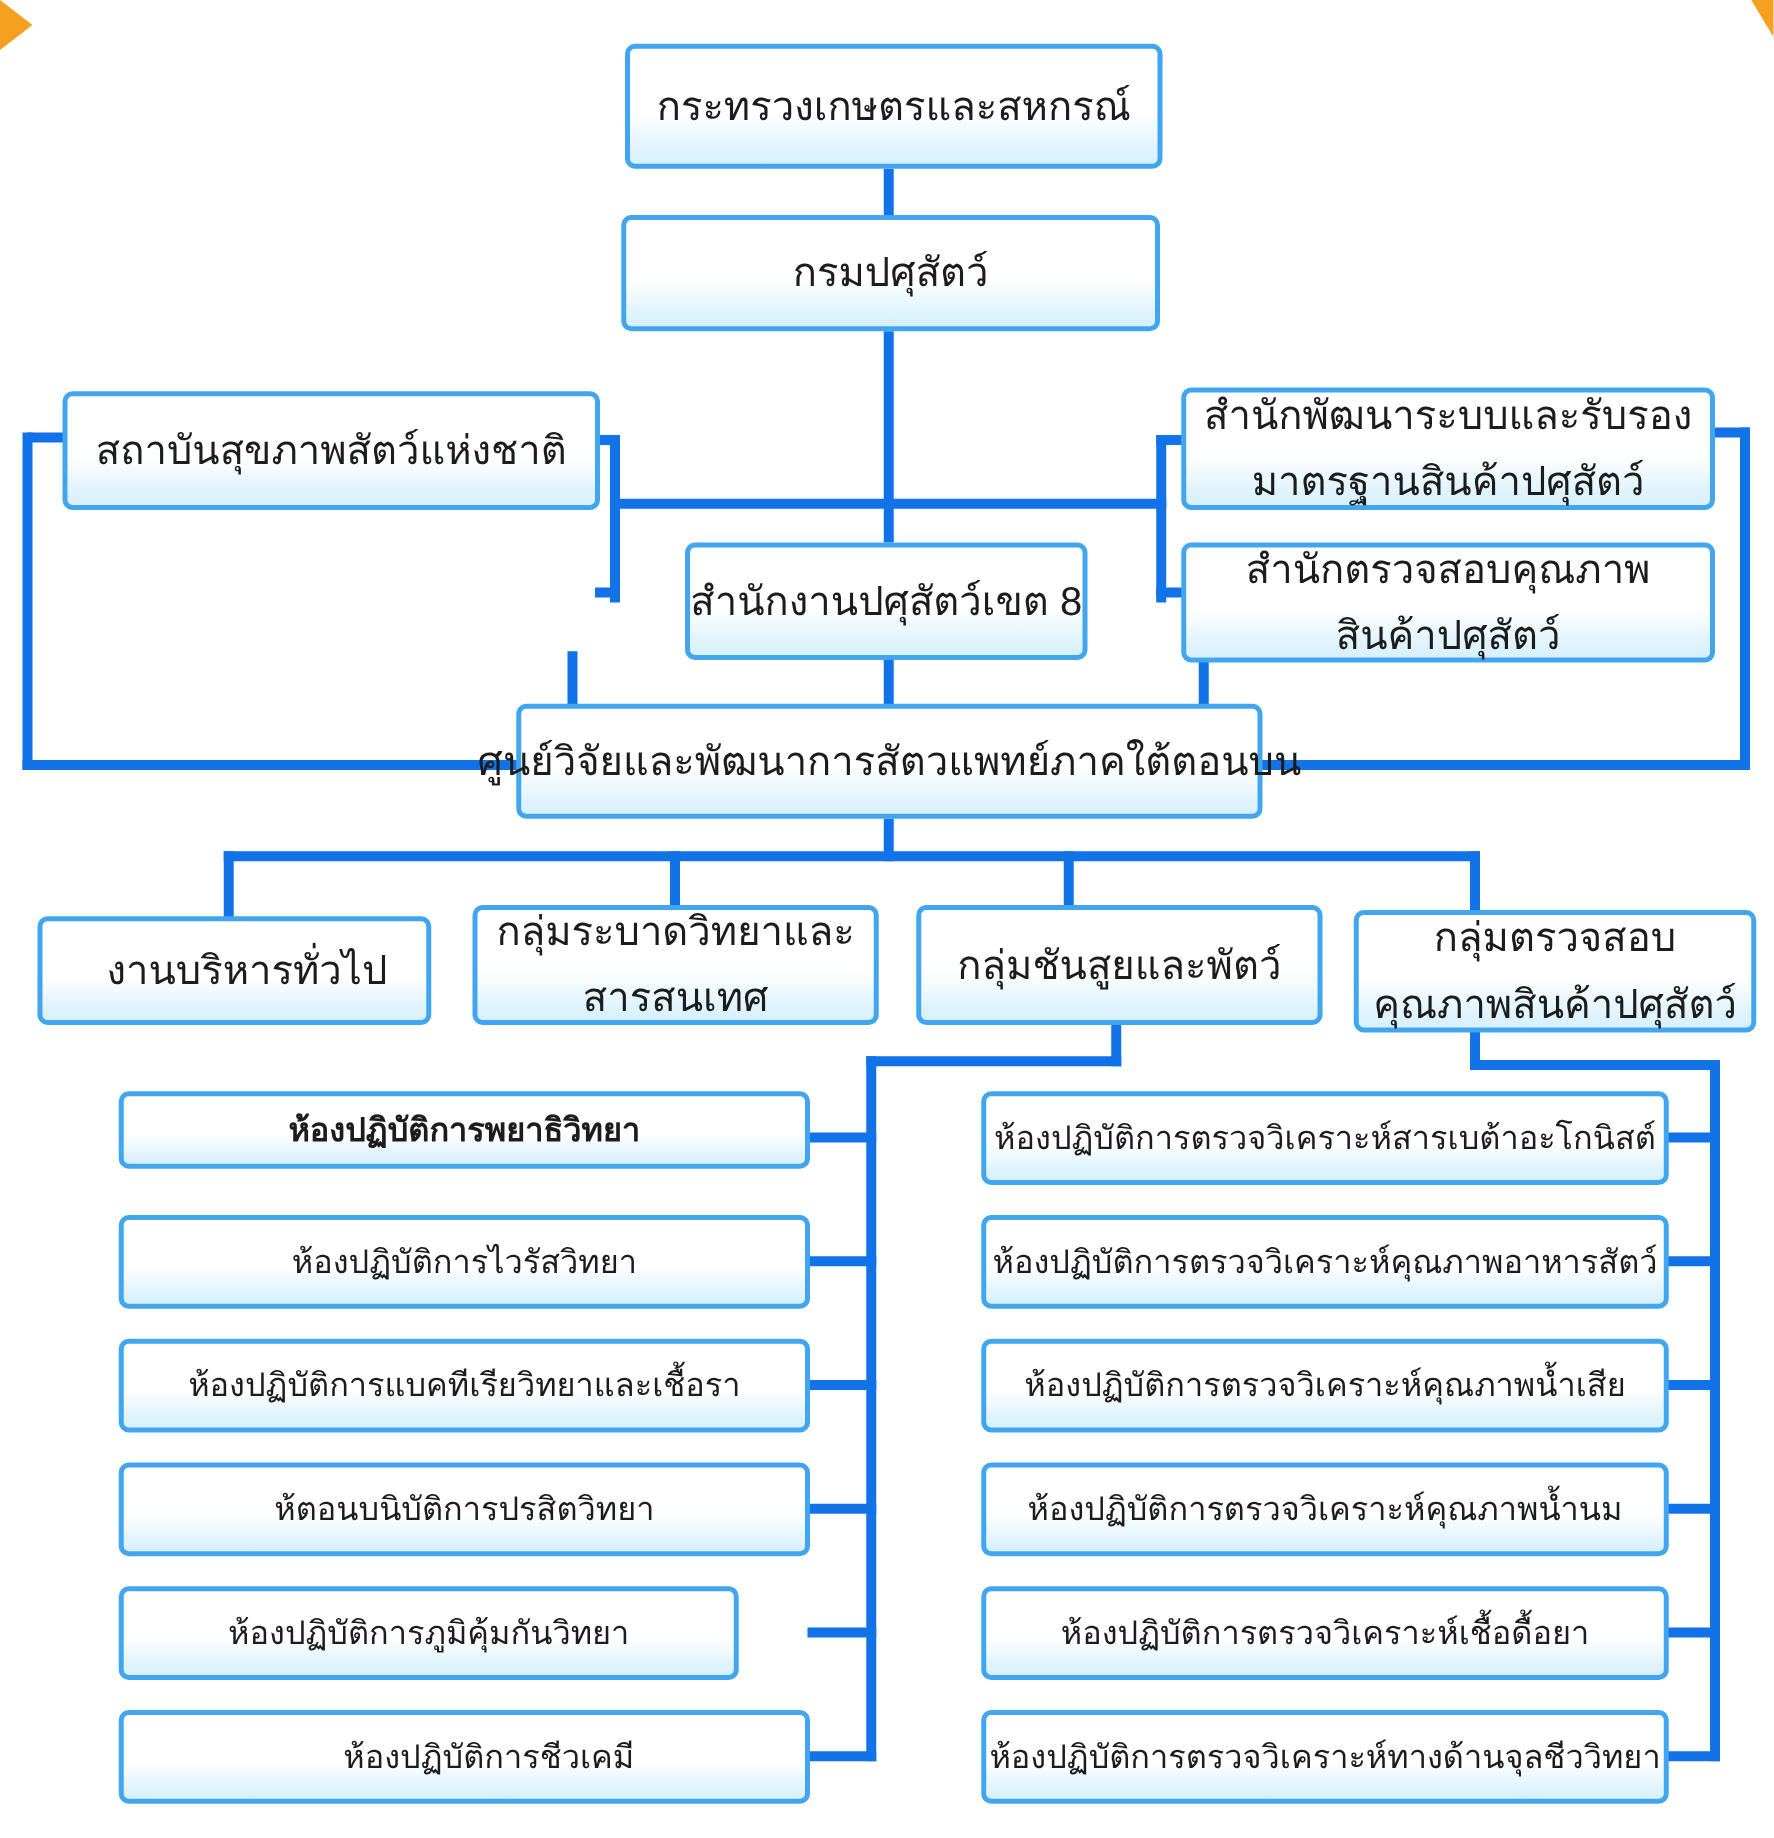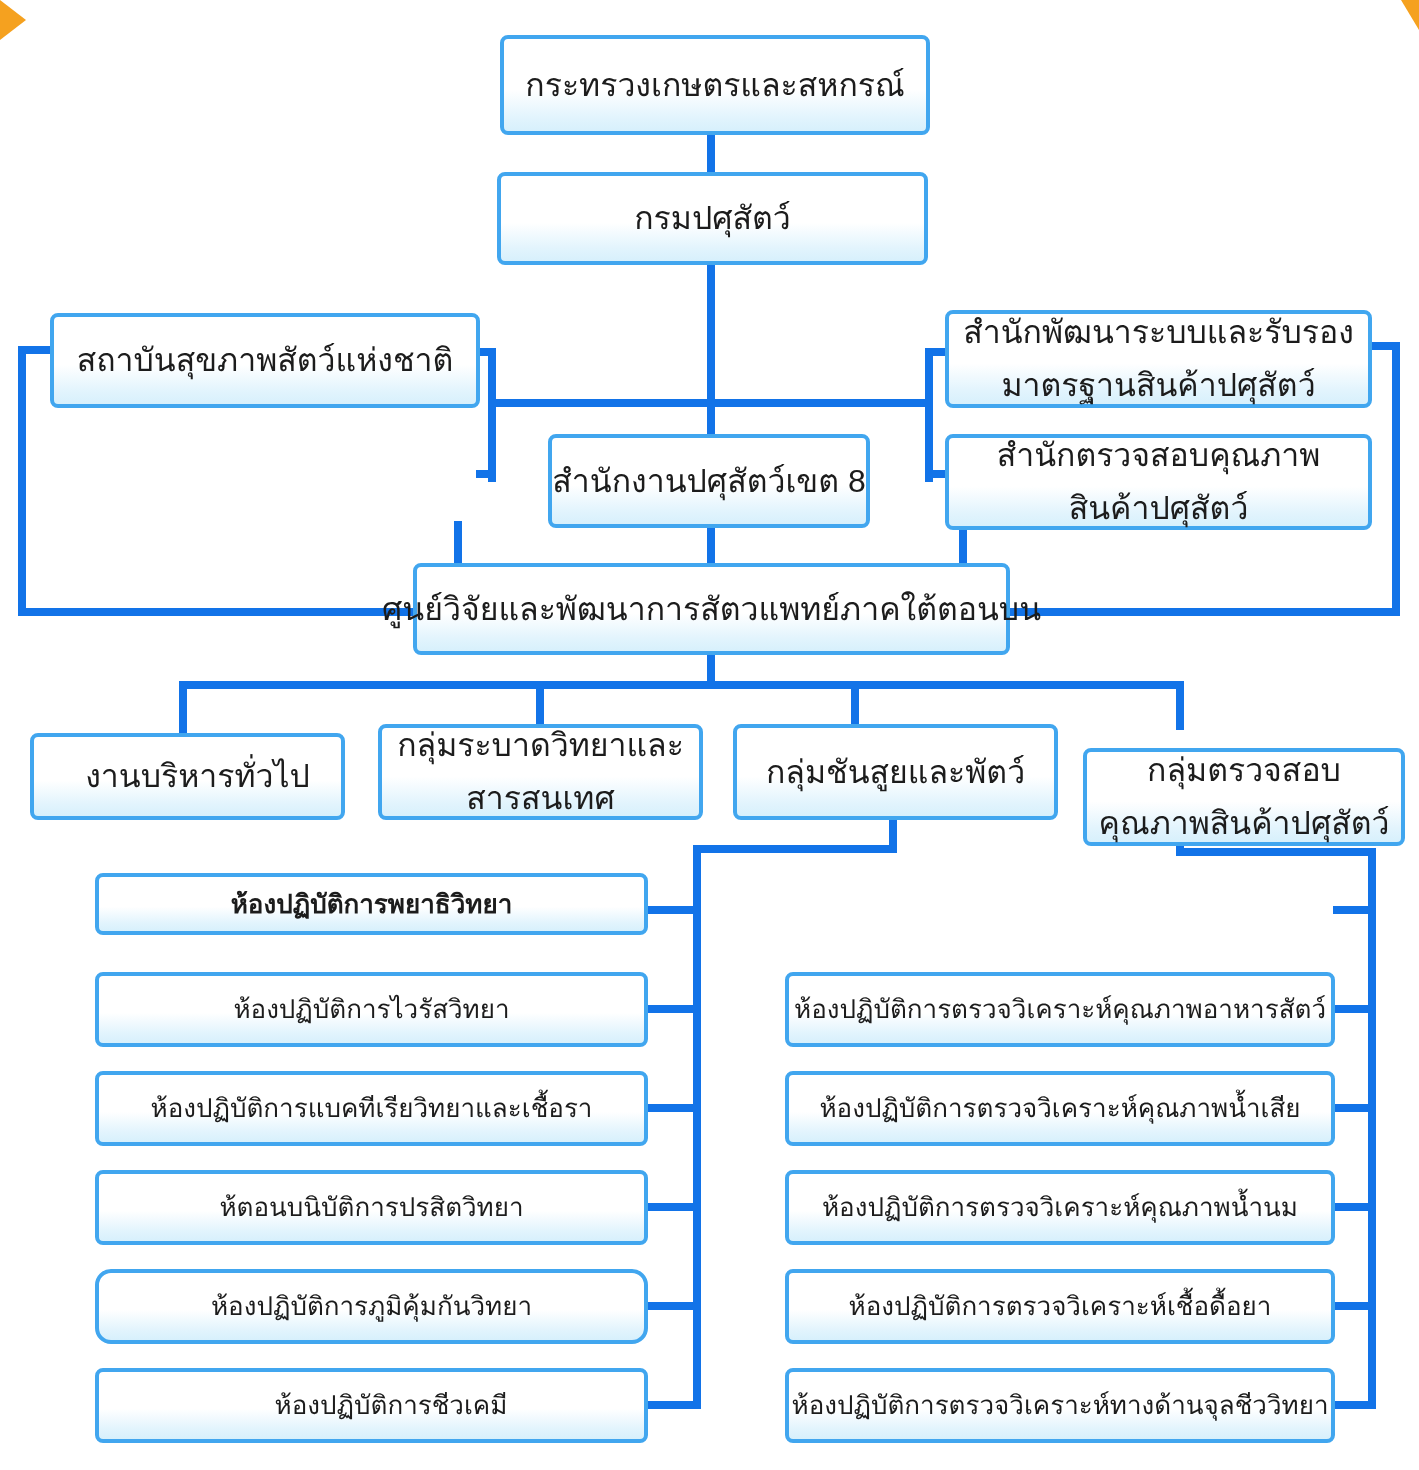--- a/index.html
+++ b/index.html
@@ -97,29 +97,30 @@
   <div class="box" style="left:945px;top:310px;width:427px;height:98px;">สำนักพัฒนาระบบและรับรอง​มาตรฐานสินค้าปศุสัตว์</div>
   <div class="box" style="left:945px;top:434px;width:427px;height:96px;">สำนักตรวจสอบคุณภาพสินค้า​ปศุสัตว์</div>
 
   <div class="box one-line" style="left:548px;top:434px;width:322px;height:94px;">สำนักงานปศุสัตว์เขต 8</div>
 
   <div class="box one-line" style="left:413px;top:563px;width:597px;height:92px;">ศูนย์วิจัยและพัฒนาการสัตวแพทย์ภาคใต้ตอนบน</div>
 
   <div class="box one-line" style="left:30px;top:733px;width:315px;height:87px;padding-left:28px;">งานบริหารทั่วไป</div>
   <div class="box" style="left:378px;top:724px;width:325px;height:96px;">กลุ่มระบาดวิทยาและ​สารสนเทศ</div>
   <div class="box one-line" style="left:733px;top:724px;width:325px;height:96px;">กลุ่มชันสูยและพัตว์</div>
-  <div class="box" style="left:1083px;top:728px;width:322px;height:98px;margin-top:20px;">กลุ่มตรวจสอบคุณภาพสินค้า​ปศุสัตว์</div>
+  <div class="box" style="left:1083px;top:728px;width:322px;height:98px;">กลุ่มตรวจสอบคุณภาพสินค้า​ปศุสัตว์</div>
 
   <div class="box one-line lab" style="left:95px;top:873px;width:553px;height:62px;font-weight:bold;">ห้องปฏิบัติการพยาธิวิทยา</div>
   <div class="box one-line lab" style="left:95px;top:972px;width:553px;height:75px;">ห้องปฏิบัติการไวรัสวิทยา</div>
   <div class="box one-line lab" style="left:95px;top:1071px;width:553px;height:75px;">ห้องปฏิบัติการแบคทีเรียวิทยาและเชื้อรา</div>
   <div class="box one-line lab" style="left:95px;top:1170px;width:553px;height:75px;">ห้ตอนบนิบัติการปรสิตวิทยา</div>
-  <div class="box one-line lab" style="left:95px;top:1269px;width:553px;height:75px;border-radius:16px;">ห้องปฏิบัติการภูมิคุ้มกันวิทยา</div>
+  <div class="box one-line lab" style="left:95px;top:1269px;width:496px;height:75px;">ห้องปฏิบัติการภูมิคุ้มกันวิทยา</div>
   <div class="box one-line lab" style="left:95px;top:1368px;width:553px;height:75px;padding-left:47px;">ห้องปฏิบัติการชีวเคมี</div>
 
+  <div class="box one-line lab" style="left:785px;top:873px;width:550px;height:75px;">ห้องปฏิบัติการตรวจวิเคราะห์สารเบต้าอะโกนิสต์</div>
   <div class="box one-line lab" style="left:785px;top:972px;width:550px;height:75px;">ห้องปฏิบัติการตรวจวิเคราะห์คุณภาพอาหารสัตว์</div>
   <div class="box one-line lab" style="left:785px;top:1071px;width:550px;height:75px;">ห้องปฏิบัติการตรวจวิเคราะห์คุณภาพน้ำเสีย</div>
   <div class="box one-line lab" style="left:785px;top:1170px;width:550px;height:75px;">ห้องปฏิบัติการตรวจวิเคราะห์คุณภาพน้ำนม</div>
   <div class="box one-line lab" style="left:785px;top:1269px;width:550px;height:75px;">ห้องปฏิบัติการตรวจวิเคราะห์เชื้อดื้อยา</div>
   <div class="box one-line lab" style="left:785px;top:1368px;width:550px;height:75px;">ห้องปฏิบัติการตรวจวิเคราะห์ทางด้านจุลชีววิทยา</div>
 
   <div class="arrow-left"></div>
   <div class="arrow-right"></div>
 
 </div>

